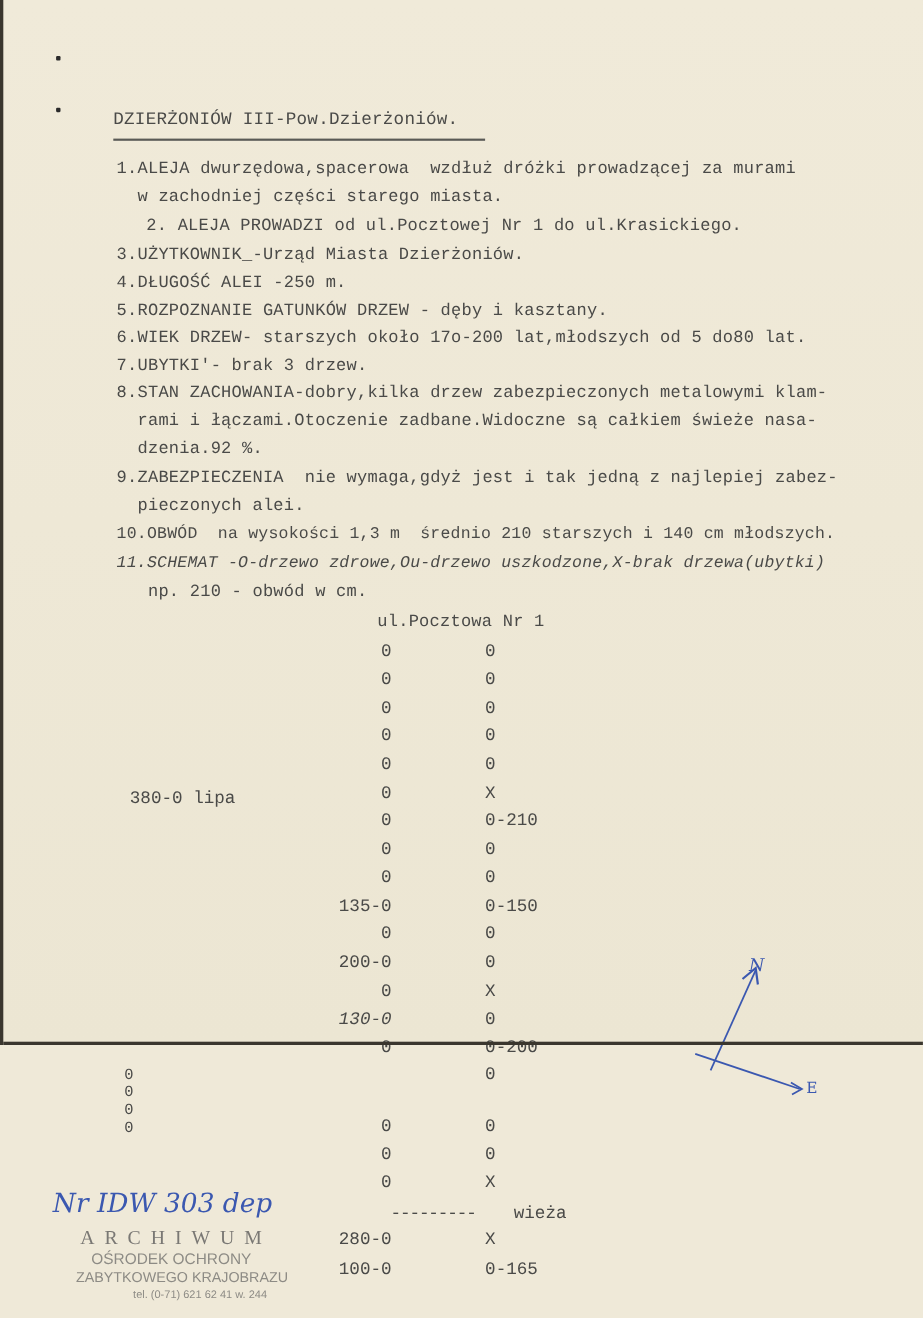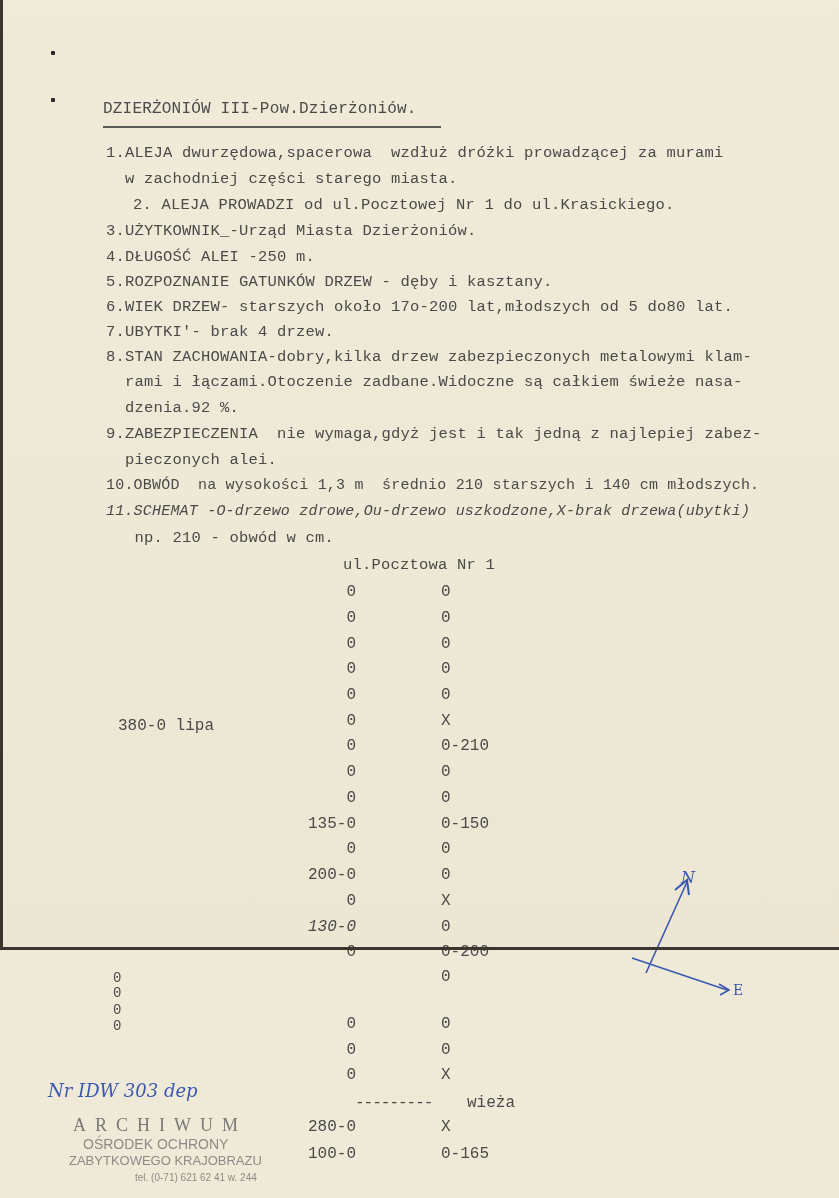--- a/index.html
+++ b/index.html
@@ -16,48 +16,48 @@
     box-sizing: border-box;
   }
   .edge-bottom { position: absolute; left: 0; right: 0; bottom: 0; height: 3px; background: #3a362e; }
   .mark { position: absolute; width: 4px; height: 4px; background: #2a2a2a; border-radius: 1px; }
   .tl { position: absolute; font-size: 15.5px; white-space: pre; letter-spacing: 0.2px; line-height: 18px; }
   .title { left: 100px; top: 100px; font-size: 16px; }
   .title-rule { position: absolute; left: 100px; top: 126px; width: 338px; height: 2px; background: #5a5a56; }
   .col { position: absolute; font-size: 16px; line-height: 18px; white-space: pre; }
   .hand {
     position: absolute; font-family: "DejaVu Serif", serif; font-style: italic;
-    color: #3b58b0; font-size: 18px; white-space: pre;
+    color: #3b58b0; font-size: 24px; white-space: pre;
   }
   .stamp { position: absolute; font-family: "Liberation Sans", sans-serif; color: #8d8b85; white-space: pre; }
   .stamp-archiwum { left: 70px; top: 1115px; font-family: "Liberation Serif", serif; font-size: 18px; letter-spacing: 9px; color: #7a7874; }
   .stamp-line1 { left: 80px; top: 1136px; font-size: 14px; }
   .stamp-line2 { left: 66px; top: 1153px; font-size: 13px; }
-  .stamp-line3 { left: 118px; top: 1172px; font-size: 10px; margin-left: 14px; }
+  .stamp-line3 { left: 118px; top: 1172px; font-size: 10px; }
   svg.compass { position: absolute; left: 620px; top: 860px; }
 </style>
 </head>
 <body>
 
 <div class="page">
   <div class="mark" style="left:48px;top:51px;"></div>
   <div class="mark" style="left:48px;top:98px;"></div>
 
   <div class="tl title">DZIERŻONIÓW III-Pow.Dzierżoniów.</div>
   <div class="title-rule"></div>
 
   <div>
     <div class="tl" style="left:103px;top:144px;">1.ALEJA dwurzędowa,spacerowa  wzdłuż dróżki prowadzącej za murami</div>
     <div class="tl" style="left:103px;top:170px;">  w zachodniej części starego miasta.</div>
     <div class="tl" style="left:103px;top:196px;margin-left:27px;">2. ALEJA PROWADZI od ul.Pocztowej Nr 1 do ul.Krasickiego.</div>
     <div class="tl" style="left:103px;top:222px;">3.UŻYTKOWNIK_-Urząd Miasta Dzierżoniów.</div>
     <div class="tl" style="left:103px;top:248px;">4.DŁUGOŚĆ ALEI -250 m.</div>
     <div class="tl" style="left:103px;top:273px;">5.ROZPOZNANIE GATUNKÓW DRZEW - dęby i kasztany.</div>
     <div class="tl" style="left:103px;top:298px;">6.WIEK DRZEW- starszych około 17o-200 lat,młodszych od 5 do80 lat.</div>
-    <div class="tl" style="left:103px;top:323px;">7.UBYTKI'- brak 4 drzew.</div>
+    <div class="tl" style="left:103px;top:323px;">7.UBYTKI'- brak 3 drzew.</div>
     <div class="tl" style="left:103px;top:348px;">8.STAN ZACHOWANIA-dobry,kilka drzew zabezpieczonych metalowymi klam-</div>
     <div class="tl" style="left:103px;top:373px;">  rami i łączami.Otoczenie zadbane.Widoczne są całkiem świeże nasa-</div>
     <div class="tl" style="left:103px;top:399px;">  dzenia.92 %.</div>
     <div class="tl" style="left:103px;top:425px;">9.ZABEZPIECZENIA  nie wymaga,gdyż jest i tak jedną z najlepiej zabez-</div>
     <div class="tl" style="left:103px;top:451px;text-align:right;">  pieczonych alei.</div>
     <div class="tl" style="left:103px;top:477px;font-size:15px;">10.OBWÓD  na wysokości 1,3 m  średnio 210 starszych i 140 cm młodszych.</div>
     <div class="tl" style="left:103px;top:503px;font-size:15px;font-style:italic;">11.SCHEMAT -O-drzewo zdrowe,Ou-drzewo uszkodzone,X-brak drzewa(ubytki)</div>
     <div class="tl" style="left:103px;top:529px;">   np. 210 - obwód w cm.</div>
   </div>
 

